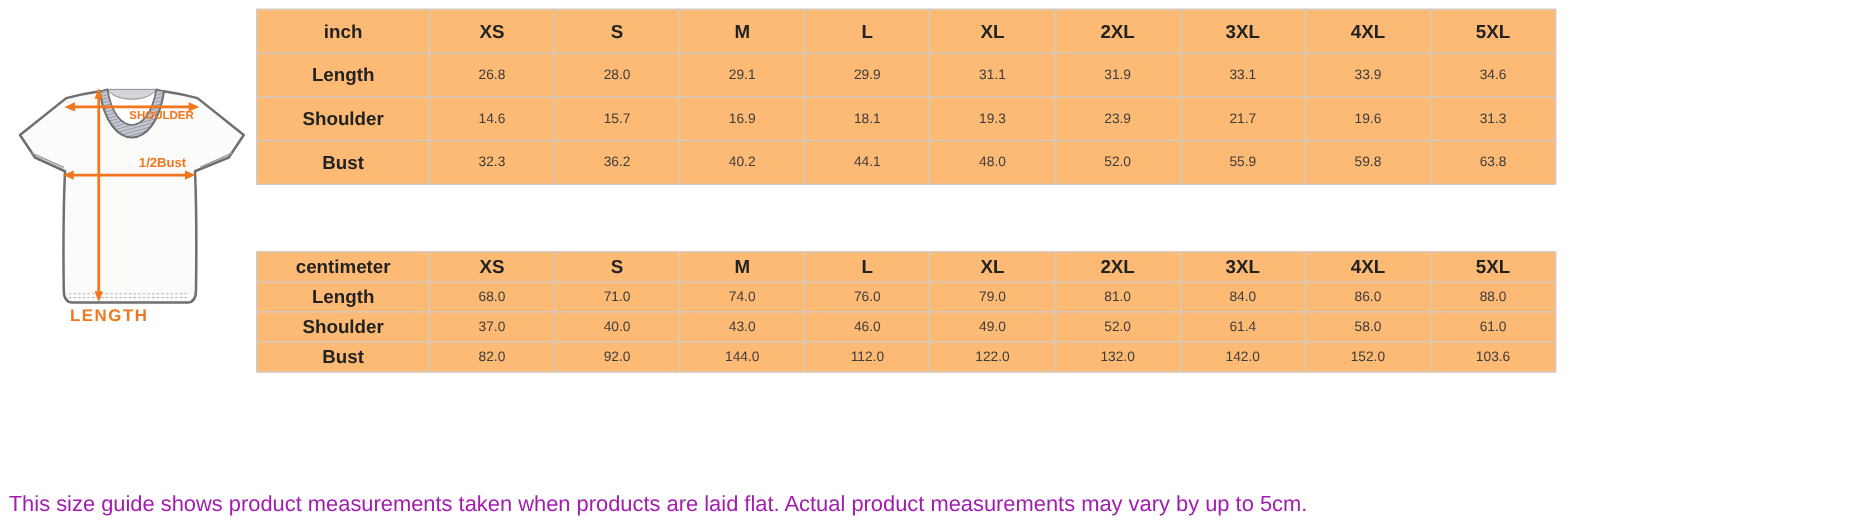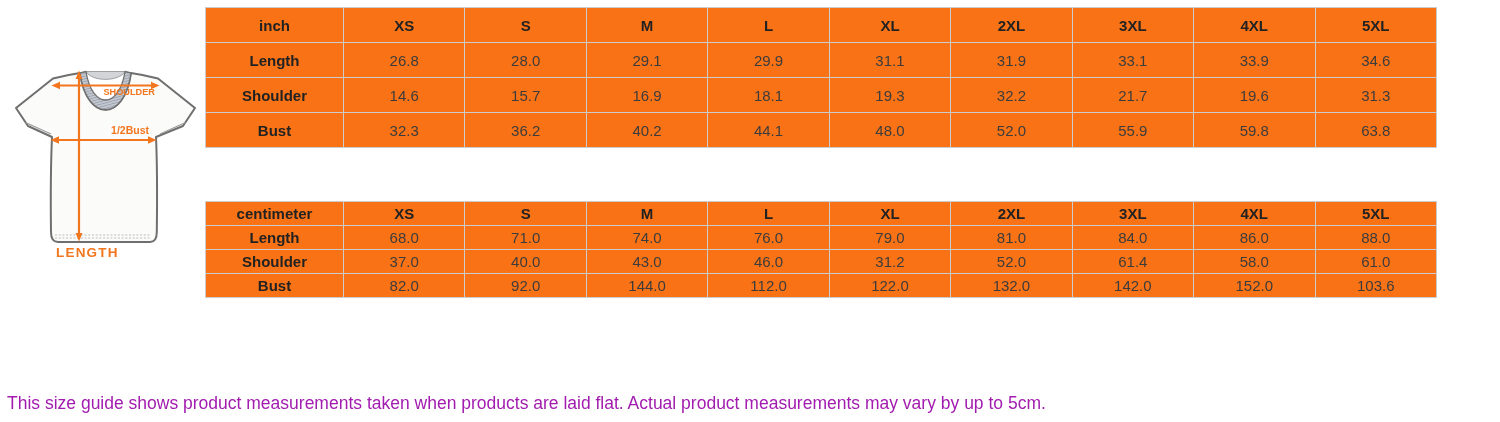--- a/index.html
+++ b/index.html
@@ -5,31 +5,31 @@
   html, body { margin:0; padding:0; }
   body {
     width:1500px; height:422px; position:relative; overflow:hidden;
     background:#ffffff;
     font-family:"Liberation Sans", sans-serif;
   }
 
   
   table.size-table {
     position:absolute; border-collapse:collapse; table-layout:fixed;
-    width:1232px; left:205px; background:#f97316;
+    width:1040px; left:205px; background:#fdba74;
   }
   table.size-table th, table.size-table td {
     border:1px solid #cccccc; text-align:center; vertical-align:middle;
     padding:0; overflow:hidden; white-space:nowrap;
   }
   table.size-table th {
     font-weight:bold; color:#222222; font-size:15px;
   }
   table.size-table td {
-    font-weight:normal; color:#3c3c3c; font-size:15px;
+    font-weight:normal; color:#3c3c3c; font-size:11px;
   }
   col.unit-col { width:138px; }
 
   #table-inch { top:7px; }
   #table-inch th, #table-inch td { height:34px; }
 
   #table-cm { top:201px; }
   #table-cm th, #table-cm td { height:23px; }
 
   
@@ -132,21 +132,21 @@
         <td>33.9</td>
         <td>34.6</td>
       </tr>
       <tr>
         <th>Shoulder</th>
         <td>14.6</td>
         <td>15.7</td>
         <td>16.9</td>
         <td>18.1</td>
         <td>19.3</td>
-        <td>32.2</td>
+        <td>23.9</td>
         <td>21.7</td>
         <td>19.6</td>
         <td>31.3</td>
       </tr>
       <tr>
         <th>Bust</th>
         <td>32.3</td>
         <td>36.2</td>
         <td>40.2</td>
         <td>44.1</td>
@@ -190,21 +190,21 @@
         <td>84.0</td>
         <td>86.0</td>
         <td>88.0</td>
       </tr>
       <tr>
         <th>Shoulder</th>
         <td>37.0</td>
         <td>40.0</td>
         <td>43.0</td>
         <td>46.0</td>
-        <td>31.2</td>
+        <td>49.0</td>
         <td>52.0</td>
         <td>61.4</td>
         <td>58.0</td>
         <td>61.0</td>
       </tr>
       <tr>
         <th>Bust</th>
         <td>82.0</td>
         <td>92.0</td>
         <td>144.0</td>

